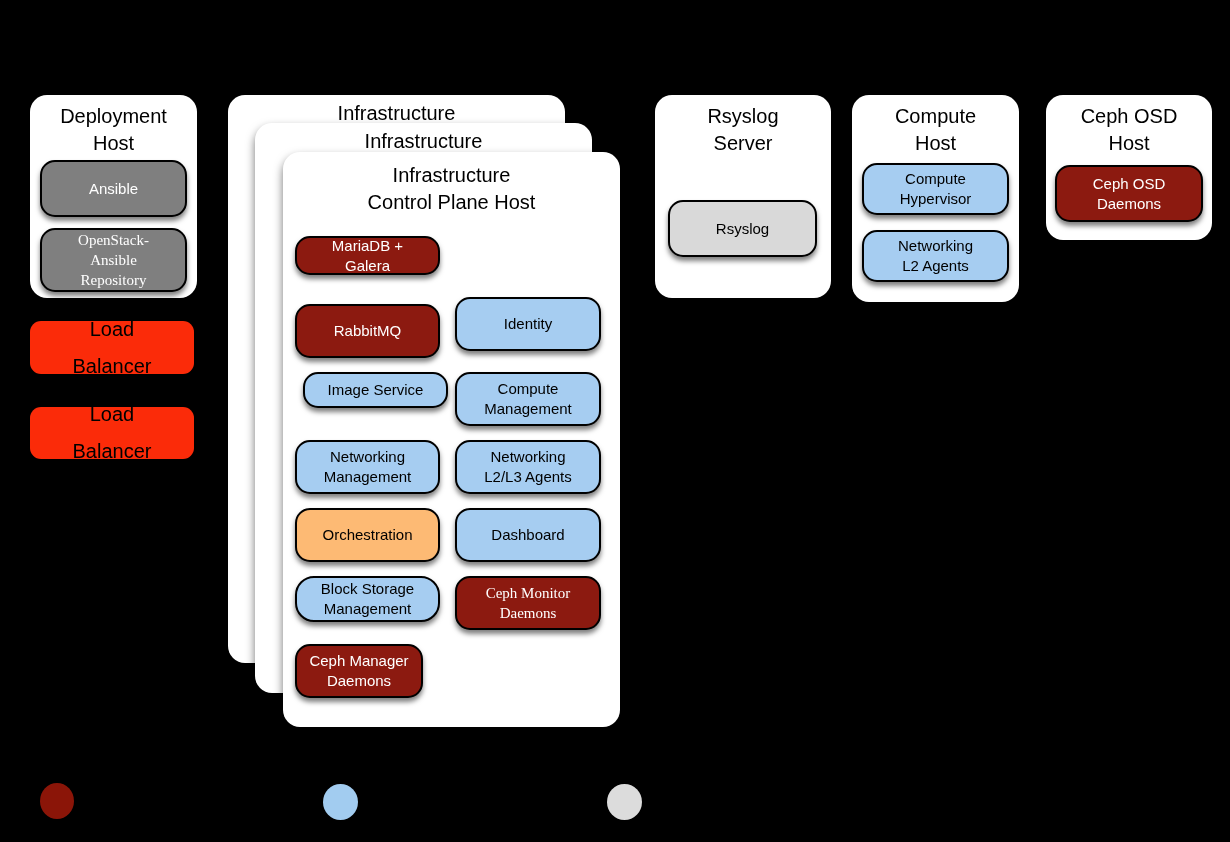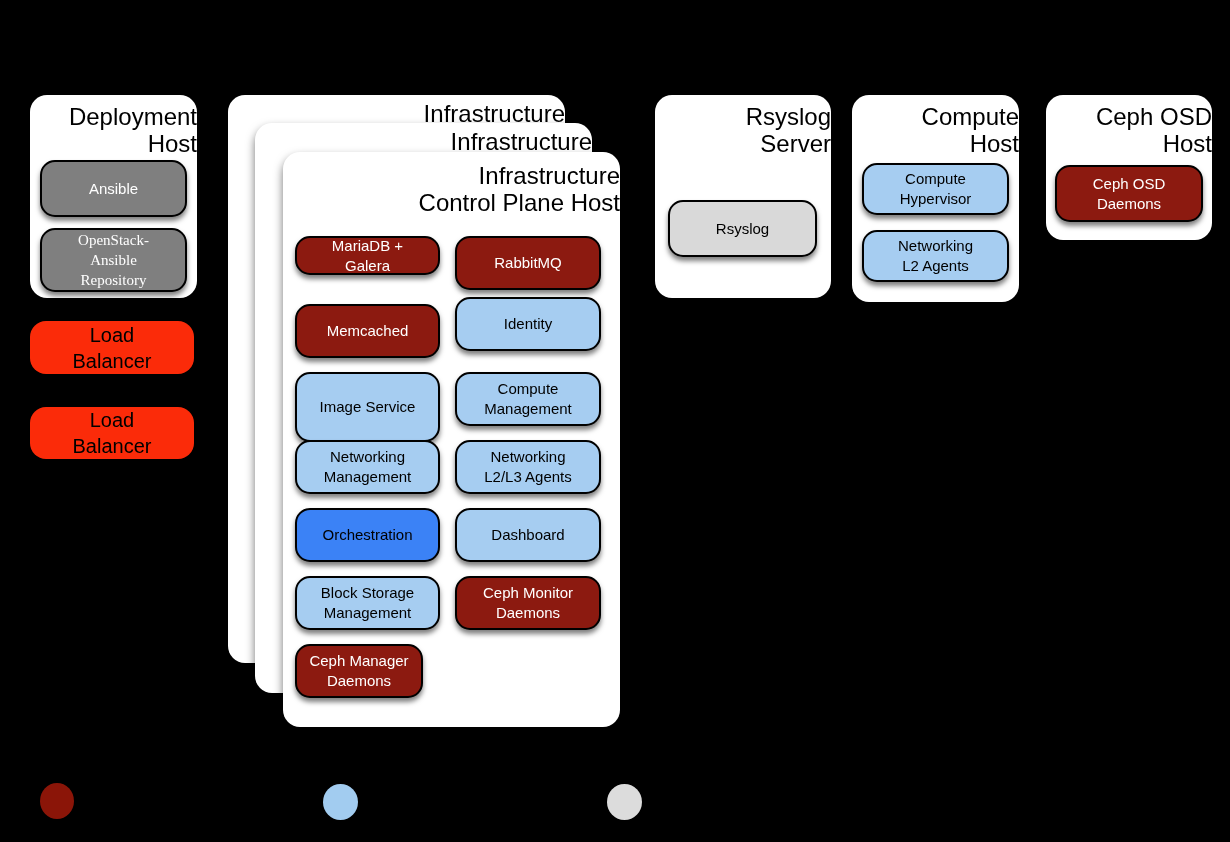--- a/index.html
+++ b/index.html
@@ -13,22 +13,22 @@
   .canvas { position:absolute; left:0; top:0; width:1230px; height:842px; }
 
   .host-card {
     position:absolute;
     background:#fff;
     border-radius:17px;
     box-shadow:0 5px 10px rgba(0,0,0,0.55);
   }
   .host-title {
     padding-top:8px;
-    text-align:right;
-    font-size:24px;
+    text-align:center;
+    font-size:20px;
     line-height:27px;
     color:#000;
     white-space:pre-line;
   }
   .host-title.tight { padding-top:5px; }
 
   .svc {
     position:absolute;
     border:2px solid #000;
     border-radius:15px;
@@ -39,27 +39,27 @@
     font-size:15px;
     line-height:20px;
     color:#000;
     white-space:pre-line;
     box-shadow:0 4px 5px rgba(0,0,0,0.5);
   }
   .svc.txt-w { color:#fff;text-align:center; }
 
   .lb {
     position:absolute;
-    border-radius:16px;
+    border-radius:11px;
     display:flex;
     align-items:center;
     justify-content:center;
     text-align:center;
     font-size:20px;
-    line-height:26px;
+    line-height:37px;
     color:#000;
     white-space:pre-line;
   }
 
   .legend-dot {
     position:absolute;
     border-radius:50%;
   }
 </style>
 </head>
@@ -90,40 +90,39 @@
     <div class="host-title tight">Infrastructure
 Control Plane Host</div>
   </div>
 
   <div class="host-card" style="left:283px; top:152px; width:337px; height:575px; z-index:3;">
     <div class="host-title" style="padding-top:10px;">Infrastructure
 Control Plane Host</div>
 
     <div class="svc txt-w" style="left: 12px; top: 84px; width: 145px; height: 39px; background: rgb(140, 26, 16);">MariaDB +
 Galera</div>
-    <div class="svc txt-w" style="left: 172px; top: 84px; width: 146px; height: 54px; background: rgb(140, 26, 16);">RabbitMQ</div>
 
-    <div class="svc txt-w" style="left: 12px; top: 152px; width: 145px; height: 54px; background: rgb(140, 26, 16);">Memcached</div>
+    <div class="svc txt-w" style="left: 12px; top: 152px; width: 145px; height: 54px; background: rgb(140, 26, 16);">RabbitMQ</div>
     <div class="svc" style="left: 172px; top: 145px; width: 146px; height: 54px; background: rgb(166, 205, 241);">Identity</div>
 
-    <div class="svc" style="left: 12px; top: 220px; width: 145px; height: 70px; background: rgb(166, 205, 241);">Image Service</div>
+    <div class="svc" style="left: 20px; top: 220px; width: 145px; height: 36px; background: rgb(166, 205, 241);">Image Service</div>
     <div class="svc" style="left: 172px; top: 220px; width: 146px; height: 54px; background: rgb(166, 205, 241);">Compute
 Management</div>
 
     <div class="svc" style="left: 12px; top: 288px; width: 145px; height: 54px; background: rgb(166, 205, 241);">Networking
 Management</div>
     <div class="svc" style="left: 172px; top: 288px; width: 146px; height: 54px; background: rgb(166, 205, 241);">Networking
 L2/L3 Agents</div>
 
-    <div class="svc" style="left: 12px; top: 356px; width: 145px; height: 54px; background: #3b82f6;">Orchestration</div>
+    <div class="svc" style="left: 12px; top: 356px; width: 145px; height: 54px; background: #fdba74;">Orchestration</div>
     <div class="svc" style="left: 172px; top: 356px; width: 146px; height: 54px; background: rgb(166, 205, 241);">Dashboard</div>
 
-    <div class="svc" style="left: 12px; top: 424px; width: 145px; height: 54px; background: rgb(166, 205, 241);">Block Storage
+    <div class="svc" style="left: 12px; top: 424px; width: 145px; height: 46px; background: rgb(166, 205, 241); border-radius: 19px;">Block Storage
 Management</div>
-    <div class="svc txt-w" style="left: 172px; top: 424px; width: 146px; height: 54px; background: rgb(140, 26, 16);">Ceph Monitor
+    <div class="svc txt-w" style="left: 172px; top: 424px; width: 146px; height: 54px; background: rgb(140, 26, 16); font-family: Liberation Serif, serif;">Ceph Monitor
 Daemons</div>
 
     <div class="svc txt-w" style="left: 12px; top: 492px; width: 128px; height: 54px; background: rgb(140, 26, 16);">Ceph Manager
 Daemons</div>
   </div>
 
   <div class="host-card" style="left:655px; top:95px; width:176px; height:203px;">
     <div class="host-title">Rsyslog
 Server</div>
     <div class="svc" style="left: 13px; top: 105px; width: 149px; height: 57px; background: rgb(217, 217, 217);">Rsyslog</div>

